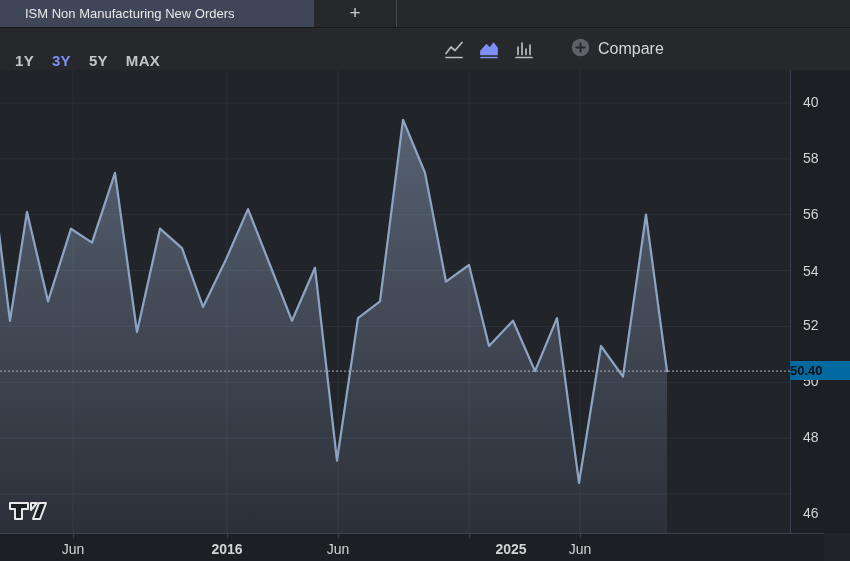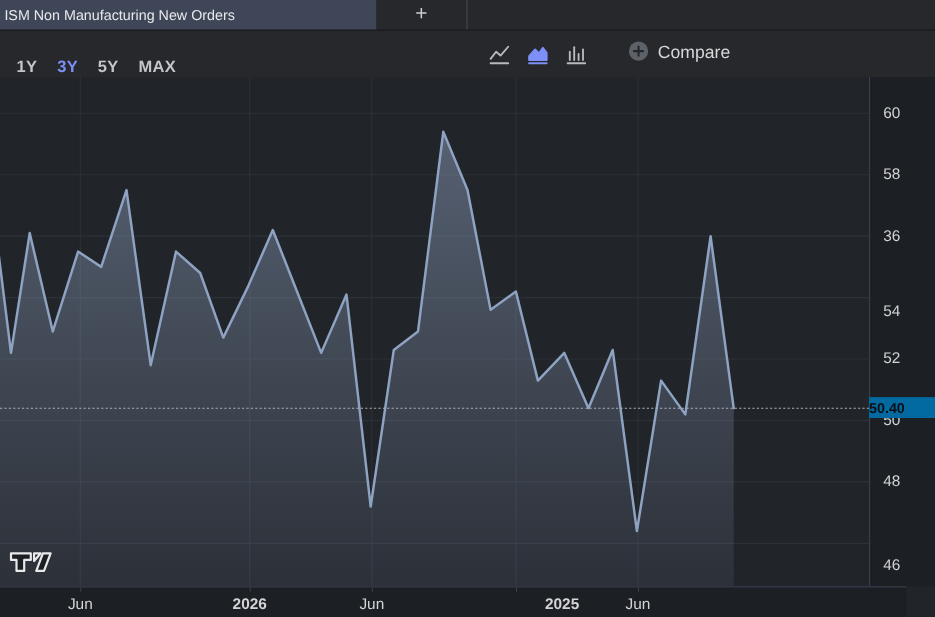--- a/index.html
+++ b/index.html
@@ -1,22 +1,22 @@
 <!DOCTYPE html>
 <html><head>
 <meta charset="utf-8">
 <style>
   html,body{margin:0;padding:0;background:#101215;}
   .app{position:relative;width:850px;height:561px;overflow:hidden;background:#212429;
        font-family:"Liberation Sans",sans-serif;-webkit-font-smoothing:antialiased;}
 
   
   .tabbar{position:absolute;left:0;top:0;width:850px;height:27px;background:#26282c;display:flex;}
-  .tab-active{width:342px;height:27px;background:#3f4657;color:#e8e9eb;font-size:13px;
-              line-height:27px;padding-left:4px;box-sizing:border-box;white-space:nowrap;overflow:hidden;}
+  .tab-active{width:314px;height:27px;background:#3f4657;color:#e8e9eb;font-size:13px;
+              line-height:27px;padding-left:25px;box-sizing:border-box;white-space:nowrap;overflow:hidden;}
   .tab-add{width:82px;height:27px;text-align:center;color:#c9cbce;font-size:19px;line-height:25px;cursor:default;}
   .tab-sep{width:1px;height:27px;background:#46494f;}
   .tabbar-line{position:absolute;left:0;top:27px;width:850px;height:1px;background:#17191c;}
 
   
   .toolbar{position:absolute;left:0;top:28px;width:850px;height:42px;background:#26282c;}
   .toolbar-line{position:absolute;left:0;top:70px;width:850px;height:1px;background:#131518;}
   .ranges{position:absolute;left:6px;top:0;height:42px;display:flex;align-items:center;}
   .rbtn{color:#c3c5c9;font-size:15px;font-weight:600;padding:0 9px;letter-spacing:.3px;cursor:default;margin-top:23px;}
   .rbtn.active{color:#7e8ff7;}
@@ -135,36 +135,36 @@
         <g fill="#1b1e23" stroke="#e8e9ea" stroke-width="2" stroke-linejoin="round">
           <path d="M4 9 H22 V15 H16 V25 H9 V15 H4 Z"></path>
           <path d="M25 9 L31 9 L25 16 Z"></path>
           <path d="M33 9 H40 L34 25 H27 Z"></path>
         </g>
       </svg>
     </div>
   </div>
 
   <div class="price-axis" id="price-axis">
-      <div class="ytick" style="top: 24px;">60</div>
+      <div class="ytick" style="top: 24px;">40</div>
       <div class="ytick" style="top: 79.8571px;">58</div>
-      <div class="ytick" style="top: 135.714px;">36</div>
-      <div class="ytick" style="top: 204px;">54</div>
+      <div class="ytick" style="top: 135.714px;">56</div>
+      <div class="ytick" style="top: 193px;">54</div>
       <div class="ytick" style="top: 247.429px;">52</div>
       <div class="ytick" style="top: 303.286px;">50</div>
       <div class="ytick" style="top: 359.143px;">48</div>
       <div class="ytick" style="top: 415px; margin-top: 20px;">46</div>
       <div class="price-label" style="top: 291.114px;">50.40</div>
     </div>
 
   <div class="time-axis" id="time-axis">
       <div class="tickmark" style="left: 73px;"></div>
       <div class="xlab" style="left: 73px;">Jun</div>
       <div class="tickmark" style="left: 227px;"></div>
-      <div class="xlab bold" style="left: 227px;">2026</div>
+      <div class="xlab bold" style="left: 227px;">2016</div>
       <div class="tickmark" style="left: 338px;"></div>
       <div class="xlab" style="left: 338px;">Jun</div>
       <div class="tickmark" style="left: 469px;"></div>
       <div class="xlab bold" style="left: 469px; margin-left: 42px;">2025</div>
       <div class="tickmark" style="left: 580px;"></div>
       <div class="xlab" style="left: 580px;">Jun</div>
     </div>
 
 </div>
 

